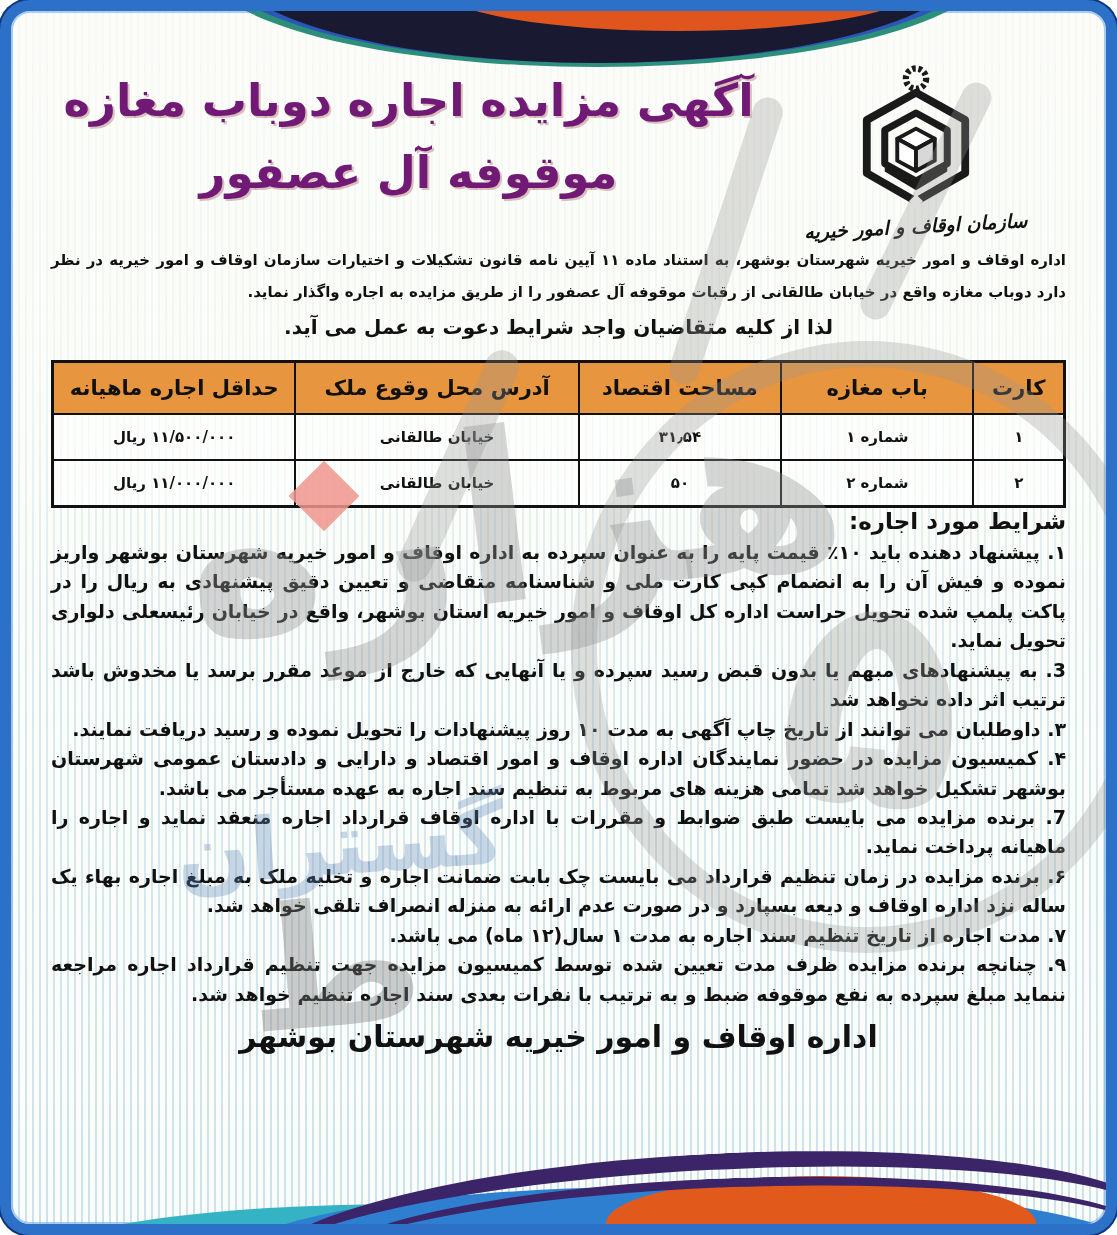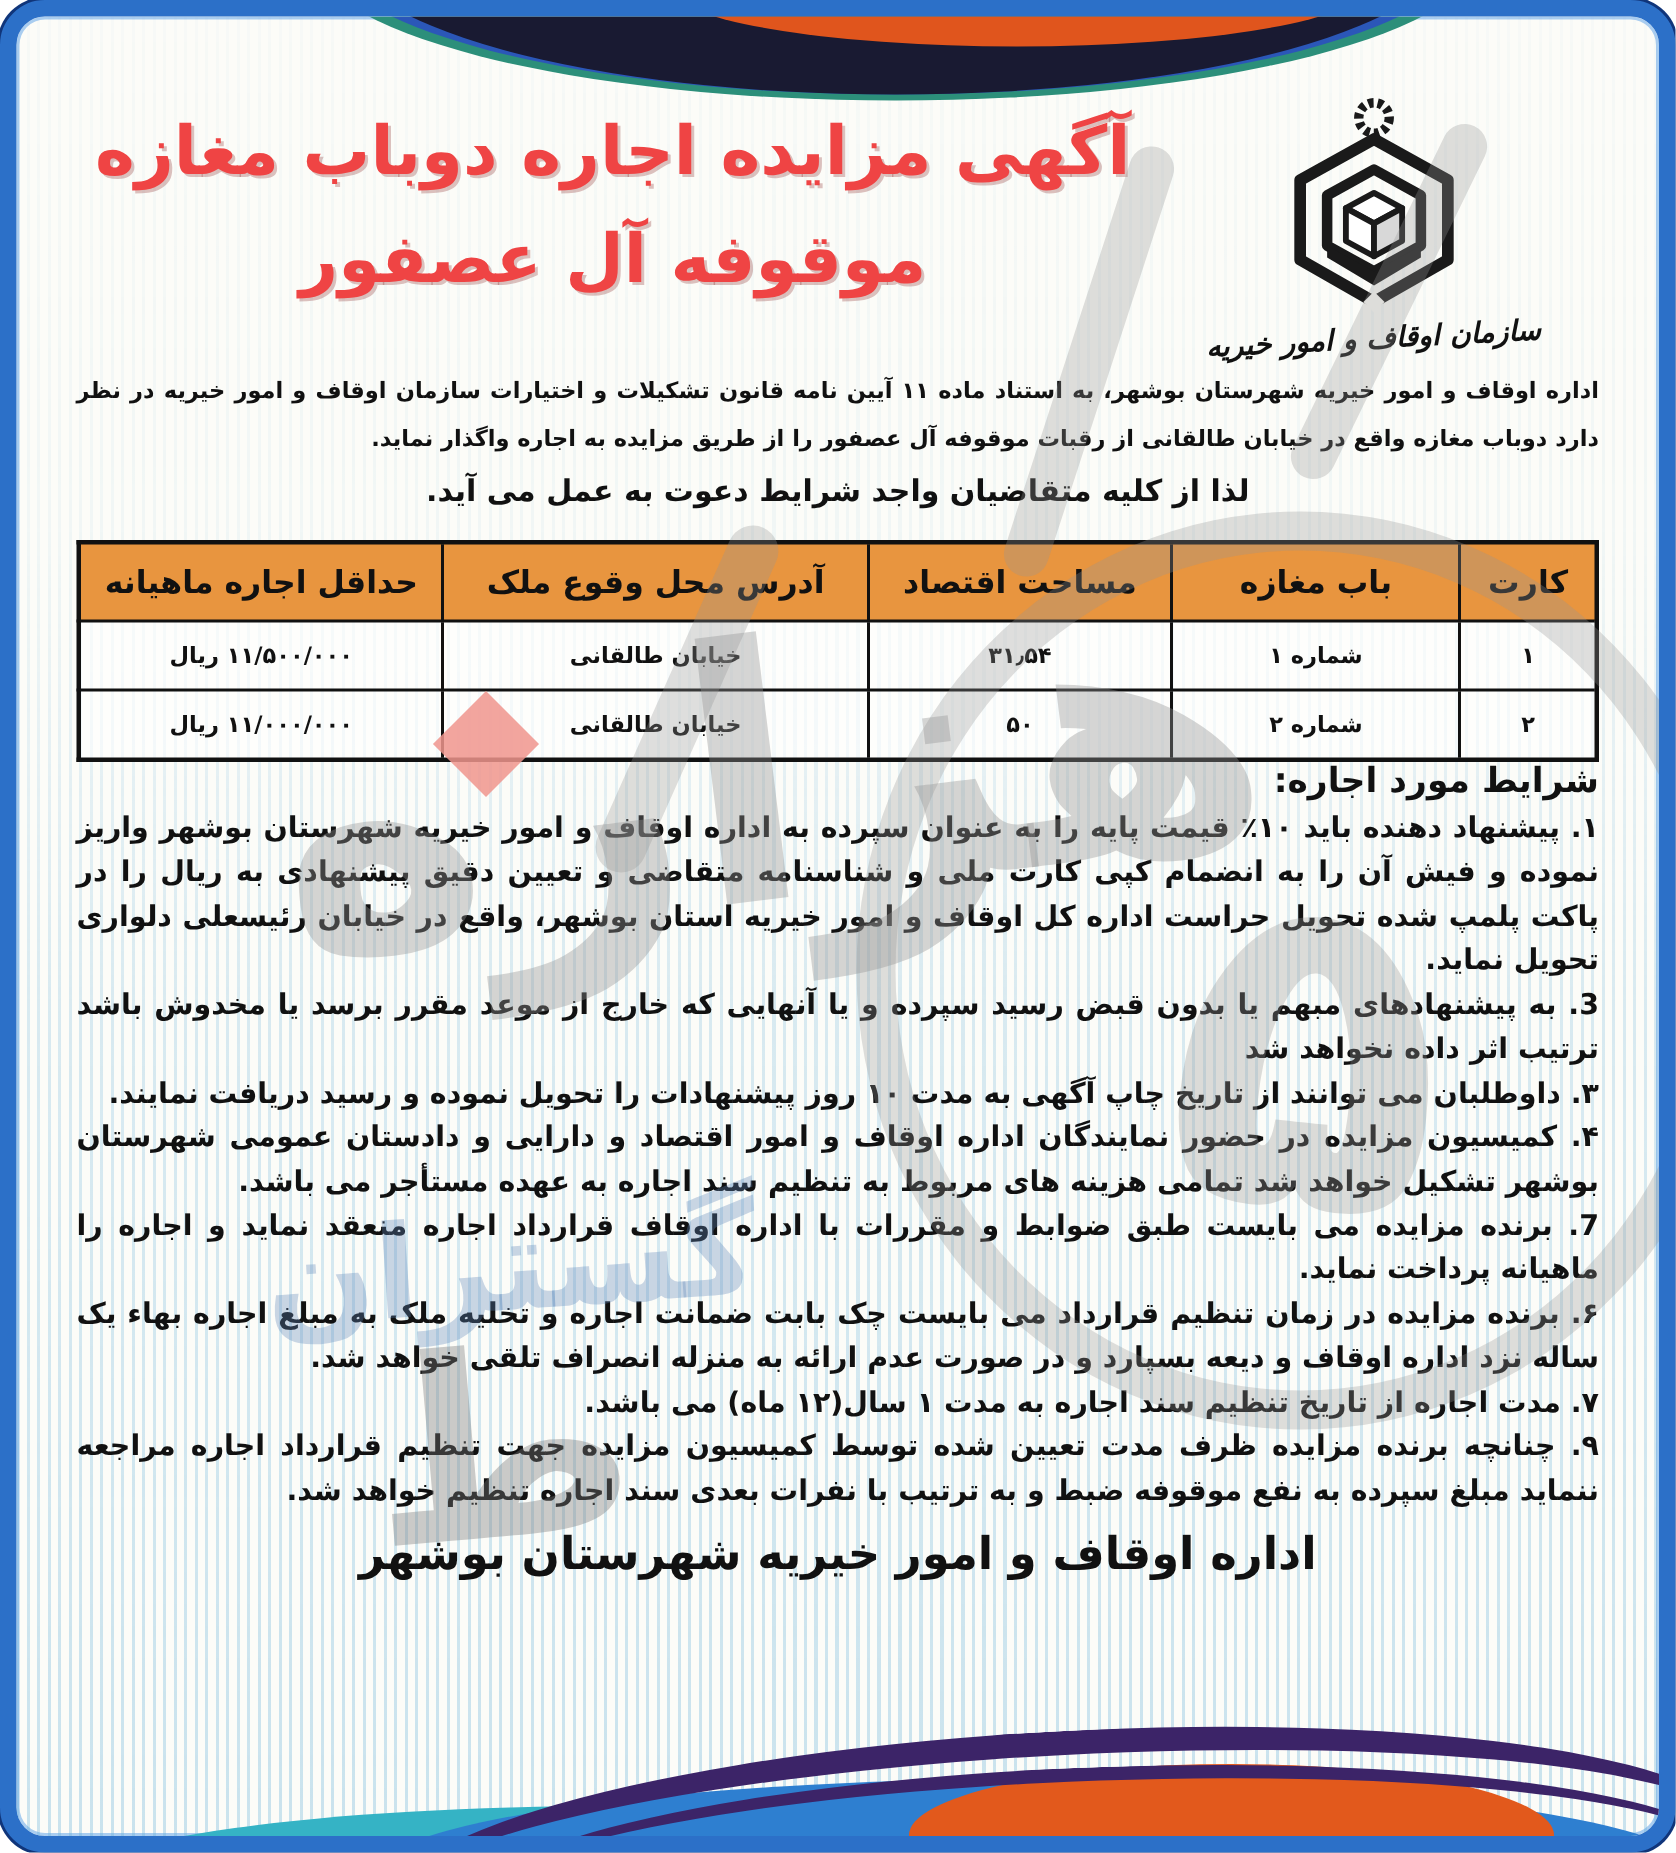--- a/index.html
+++ b/index.html
@@ -46,21 +46,21 @@
   .wm-stroke{position:absolute;background:rgba(150,150,150,.30);border-radius:20px;}
   .wm-s1{left:430px;top:330px;width:34px;height:250px;transform:rotate(24deg);}
   .wm-s2{left:700px;top:80px;width:30px;height:300px;transform:rotate(18deg);}
   .wm-s3{left:900px;top:60px;width:30px;height:260px;transform:rotate(26deg);}
   .wm-diamond{position:absolute;left:288px;top:460px;width:50px;height:50px;background:#f0958d;opacity:.85;transform:rotate(45deg);}
   
   .content{position:relative;z-index:1;padding:50px 40px 0 40px;direction:rtl;}
   .header{display:flex;align-items:flex-start;height:176px;}
   .logo-box{width:300px;display:flex;flex-direction:column;align-items:center;padding-top:2px;}
   .logo-caption{font-size:19px;font-weight:bold;font-style:italic;transform:rotate(-3deg);margin-top:2px;letter-spacing:-1px;}
-  .title{flex:1;text-align:center;font-weight:bold;font-size:45px;line-height:1.6;color:#ef4444;text-shadow:2px 2px 0 rgba(120,10,10,.25);padding-top:4px;}
+  .title{flex:1;text-align:center;font-weight:bold;font-size:45px;line-height:1.6;color:#701a75;text-shadow:2px 2px 0 rgba(120,10,10,.25);padding-top:4px;}
   .intro{text-align:justify;font-size:15px;font-weight:bold;line-height:2.1;margin-top:8px;}
   .intro-last{text-align:center;font-size:20px;font-weight:bold;margin:0 0 14px;line-height:1.9;}
   table.lots{width:100%;border-collapse:collapse;border:3px solid #111;font-weight:bold;}
   table.lots th{background:#e8953f;border:2.5px solid #111;font-size:21px;padding:13px 4px;text-align:center;}
   table.lots td{border:2.5px solid #111;font-size:15px;padding:13px 4px;text-align:center;background:rgba(255,255,255,.55);}
   .col-row{width:9%;} .col-shop{width:19%;} .col-area{width:20%;} .col-addr{width:28%;} .col-rent{width:24%;}
   .conditions{}
   .cond-heading{font-size:23px;font-weight:bold;margin-bottom:4px;}
   .cond-item{font-size:19px;font-weight:bold;line-height:1.55;text-align:justify;}
   .footer{text-align:center;font-weight:bold;font-size:30px;margin-top:10px;}

